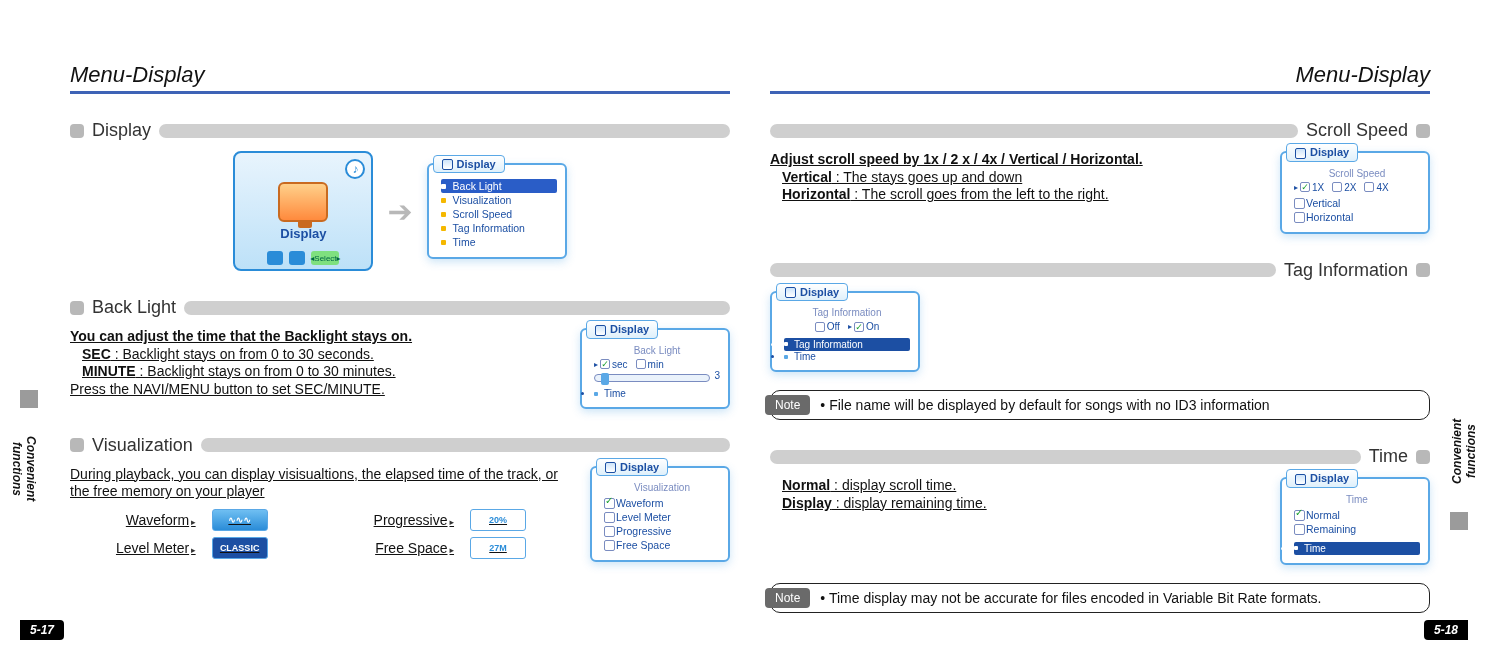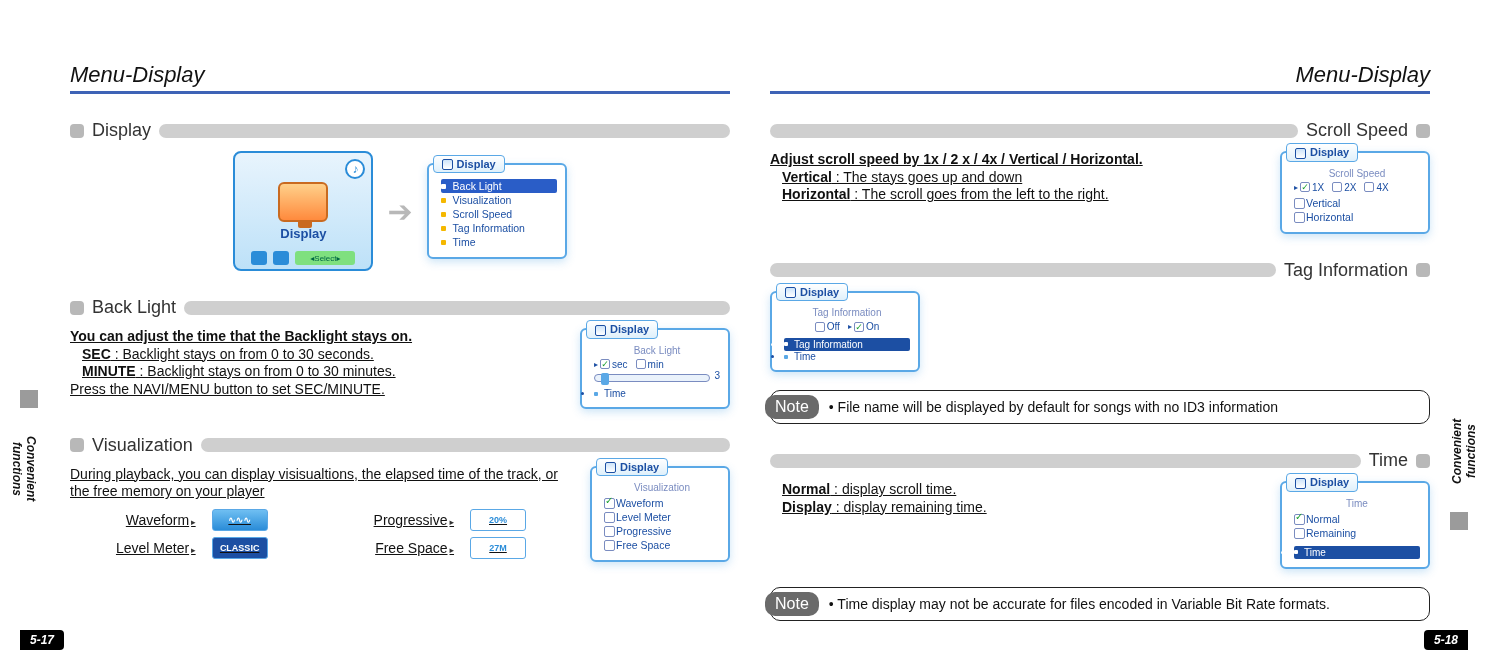--- a/index.html
+++ b/index.html
@@ -132,37 +132,37 @@
   .chip-lvl{background:#1c4fa3;}
   .chip-pct{background:#fff;color:#2a8cd8;}
   .chip-free{background:#fff;color:#2a8cd8;}
 
   .note-box {
     display:flex;align-items:center;margin-top:18px;
     border:1.5px solid #222;border-radius:10px;padding:4px 10px 4px 0;
     background:#fff;
   }
   .note-tag{
-    background:#6a6a6a;color:#fff;font-size:16px;padding:3px 10px;border-radius:10px;margin-left:-6px;margin-right:10px;
+    background:#6a6a6a;color:#fff;font-size:12px;padding:3px 10px;border-radius:4px;margin-left:-6px;margin-right:10px;
   }
   .note-text{font-size:14px;}
   .bullet::before{content:"• "; }
 
   .sidetab{
     position:absolute; top:390px; width:18px; height:140px;
     font-style:italic; font-weight:bold; font-size:12px;
     writing-mode:vertical-rl; text-align:center; color:#111;
     border-top:18px solid #9b9b9b;
   }
   .sidetab-left{ left:20px; }
   .sidetab-right{ right:20px; transform: rotate(180deg); border-top:18px solid #9b9b9b;}
   .sidetab-right{ writing-mode:vertical-rl;}
   
   .pagenum{
-    position:absolute; bottom:2px; background:#000;color:#fff;
+    position:absolute; bottom:12px; background:#000;color:#fff;
     font-style:italic;font-weight:bold;font-size:12px;padding:3px 10px;
   }
   .pn-left{ left:20px; border-radius:0 4px 4px 0;}
   .pn-right{ right:20px; border-radius:4px 0 0 4px;}
 
   
   .hero { display:flex; align-items:center; justify-content:center; gap:14px; margin-top:8px;}
   .device-ill{
     width:140px;height:120px;border:2px solid #2a8cd8;border-radius:8px;
     background:linear-gradient(#e8f4fd,#bde1f8);
@@ -193,21 +193,21 @@
     <span class="bar-fill"></span>
   </div>
   <div class="hero">
     <div class="device-ill">
       <span class="note-icon">♪</span>
       <div class="monitor"></div>
       <div class="lbl">Display</div>
       <div class="btnrow">
           <span></span>
           <span></span>
-          <span style="background:#7fe07f;width:60px;font-size:8px;color:#064;display:flex;align-items:center;justify-content:center;">◂Select▸</span>
+          <span style="background:#7fe07f;width:28px;font-size:8px;color:#064;display:flex;align-items:center;justify-content:center;">◂Select▸</span>
         </div>
     </div>
     <span class="arrow">➔</span>
     <div class="panel" style="width:140px;">
       <span class="panel-tab">Display</span>
       <div class="panel-inner">
         <ul class="panel-list">
           <li class="sel">Back Light</li>
           <li>Visualization</li>
           <li>Scroll Speed</li>

